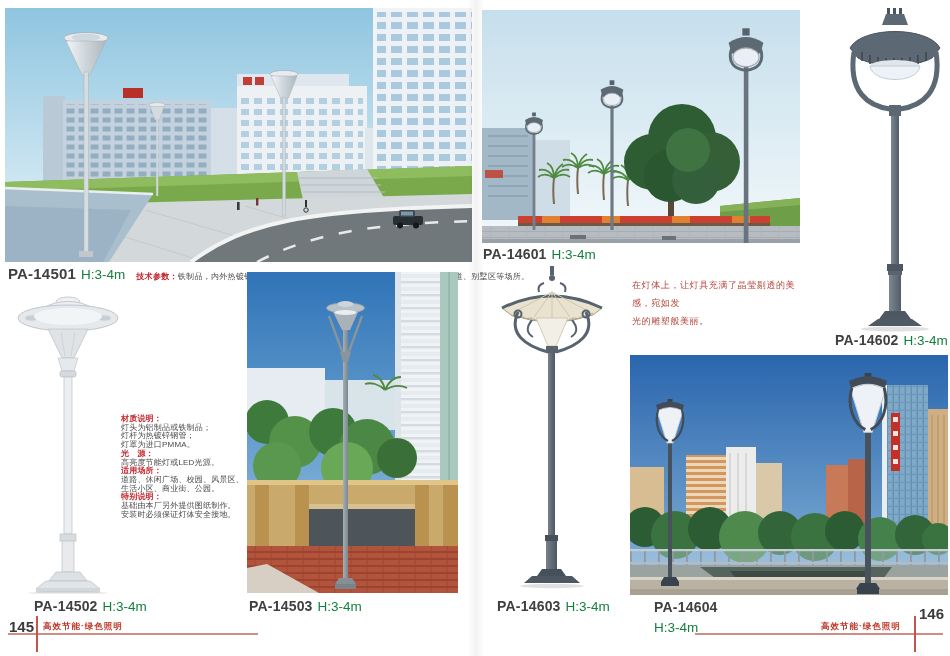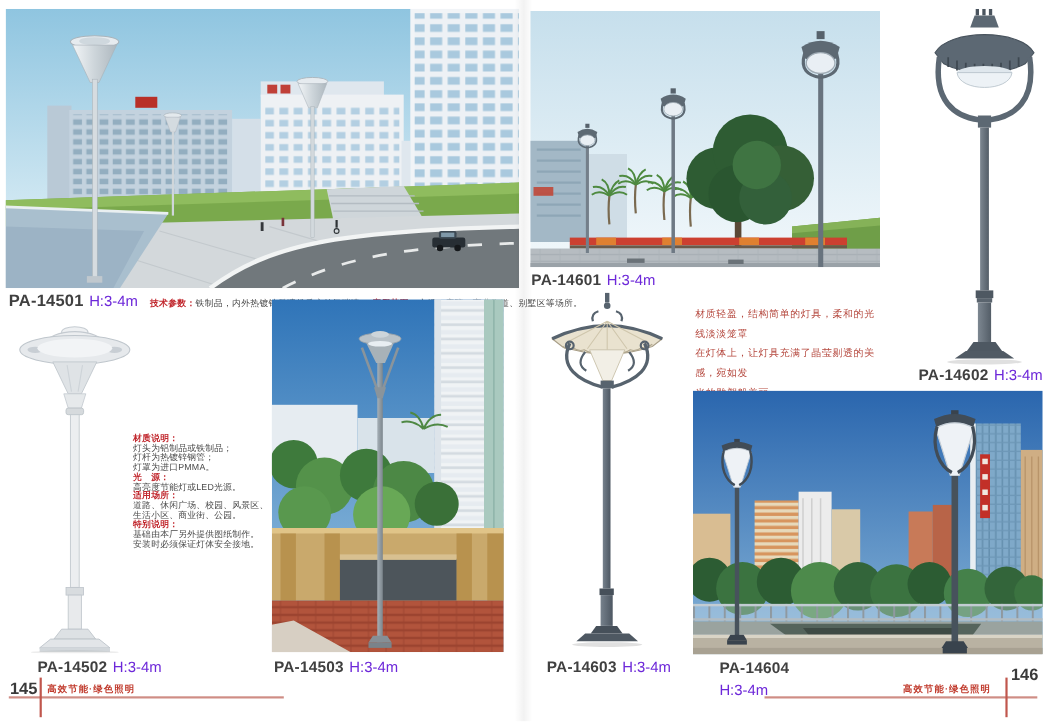--- a/index.html
+++ b/index.html
@@ -2,24 +2,24 @@
 <html><head>
 <meta charset="utf-8">
 <style>
   html,body{margin:0;padding:0;background:#ffffff;}
   #canvas{position:relative;width:950px;height:656px;background:#ffffff;overflow:hidden;
           font-family:"Liberation Sans","DejaVu Sans",sans-serif;}
   .photo{position:absolute;overflow:hidden;}
   .photo svg{display:block;width:100%;height:100%;}
   .plabel{position:absolute;white-space:nowrap;display:flex;align-items:baseline;gap:5px;}
   .pcode{font-weight:bold;font-size:14px;color:#404040;letter-spacing:0.2px;}
-  .pheight{font-size:13.5px;color:#6d28d9;}
+  .pheight{font-size:13.5px;color:#15803d;}
   .pdesc{font-size:8px;color:#4a4a4a;margin-left:6px;letter-spacing:0.3px;}
   .pdesc .red{color:#c1272d;font-weight:bold;}
-  .spec{position:absolute;font-size:8px;line-height:8.7px;color:#4a4a4a;letter-spacing:0.2px;}
+  .spec{position:absolute;font-size:8px;line-height:8.7px;color:#4a4a4a;letter-spacing:0.2px;margin-top:20px;}
   .spec .red{color:#c1272d;font-weight:bold;}
   .para{position:absolute;font-size:9px;line-height:18px;color:#b5483e;letter-spacing:0.6px;}
   .pagenum{position:absolute;font-size:15px;font-weight:bold;color:#3a3a3a;}
   .slogan{position:absolute;font-size:8.5px;font-weight:bold;color:#c0392b;letter-spacing:1px;}
   .footrule{position:absolute;height:2px;background:#cf8d85;}
   .footvline{position:absolute;width:2px;background:#c0564d;}
   .gutter{position:absolute;left:468px;top:0;width:16px;height:656px;
           background:linear-gradient(to right,rgba(0,0,0,0),rgba(0,0,0,0.05),rgba(0,0,0,0));}
 </style>
 </head>
@@ -344,21 +344,20 @@
       </g>
     </svg>
   </div>
 
   <div class="plabel" style="left:483px;top:246px;">
     <span class="pcode">PA-14601</span>
     <span class="pheight">H:3-4m</span>
   </div>
 
   <div class="para" style="left:632px;top:276px;width:172px;">
-    <div>材质轻盈，结构简单的灯具，柔和的光线淡淡笼罩</div>
     <div>在灯体上，让灯具充满了晶莹剔透的美感，宛如发</div>
     <div>光的雕塑般美丽。</div>
   </div>
 
   <div class="photo" style="left:840px;top:8px;width:110px;height:324px;">
     <svg viewBox="0 0 110 324" preserveAspectRatio="none">
       <defs>
         <linearGradient id="s5pole" x1="0" y1="0" x2="1" y2="0">
           <stop offset="0" stop-color="#7d8791"></stop>
             <stop offset="1" stop-color="#535d67"></stop>

